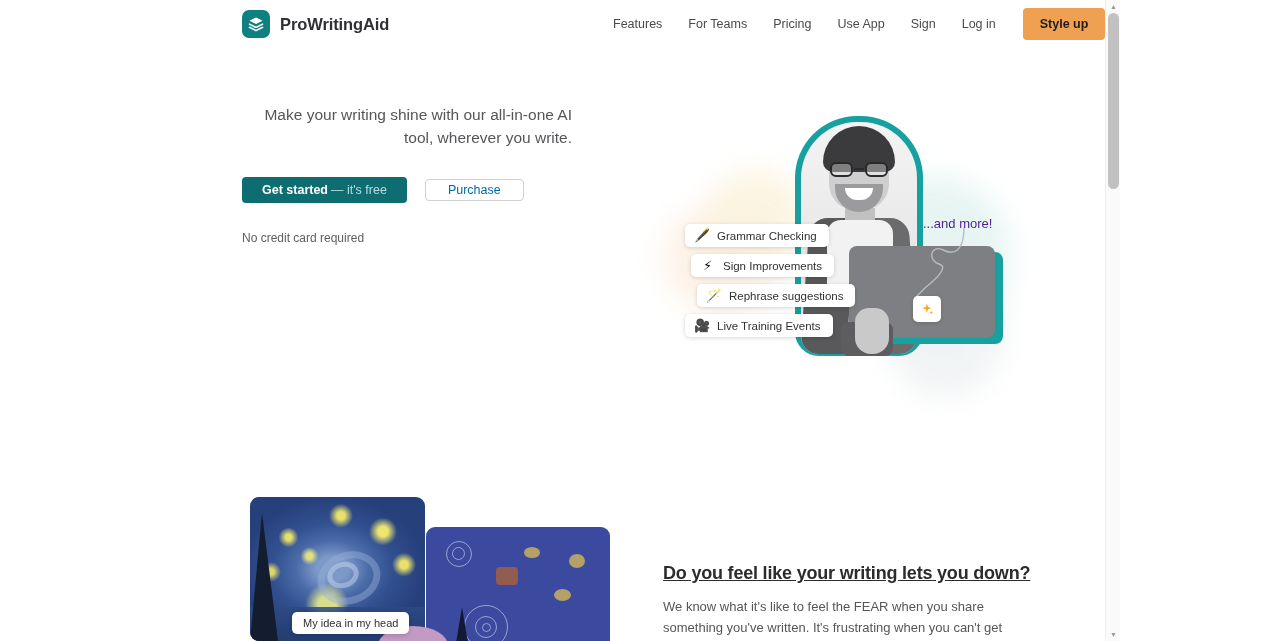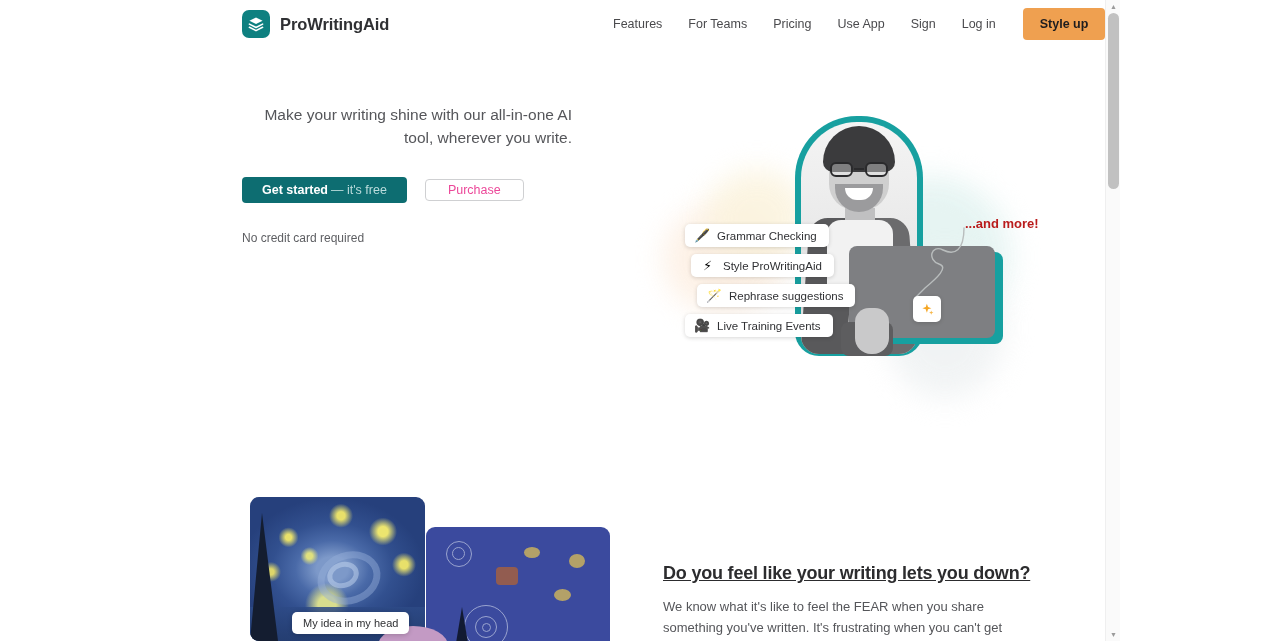--- a/index.html
+++ b/index.html
@@ -129,21 +129,21 @@
     padding: 6px 20px;
     font-size: 12.5px;
     cursor: pointer;
     font-family: inherit;
     white-space: nowrap;
   }
   .btn-primary .strong { font-weight: bold; }
   .btn-primary .soft { color: #bcdcdc; font-weight: normal; margin-left: 3px; }
   .btn-secondary {
     background: #ffffff;
-    color: #ec4899;
+    color: #0369a1;
     border: 1px solid #cfd0d2;
     border-radius: 4px;
     padding: 3px 22px;
     font-size: 12.5px;
     cursor: pointer;
     font-family: inherit;
     white-space: nowrap;
   }
   .no-card {
     font-size: 12px;
@@ -325,25 +325,24 @@
   }
   .chip-1 { margin-left: 0px; }
   .chip-2 { margin-left: 6px; }
   .chip-3 { margin-left: 12px; }
   .chip-4 { margin-left: 0px; }
 
   .and-more {
     position: absolute;
     left: 268px; top: 108px;
     font-size: 13px;
-    font-weight: bold;
-    color: #b91c1c;
+    font-weight: normal;
+    color: #4c1d95;
     white-space: nowrap;
     z-index: 22;
-    padding-left: 42px;
   }
   .squiggle {
     position: absolute;
     left: 248px; top: 118px;
     z-index: 21;
   }
   .sparkle-badge {
     position: absolute;
     left: 258px; top: 188px;
     width: 28px; height: 26px;
@@ -597,21 +596,21 @@
           </svg>
         </div>
 
         <div class="chips">
           <div class="chip chip-1">
             <span class="chip-ico">🖋️</span>
             <span class="chip-label">Grammar Checking</span>
           </div>
           <div class="chip chip-2">
             <span class="chip-ico">⚡</span>
-            <span class="chip-label">Style ProWritingAid</span>
+            <span class="chip-label">Sign Improvements</span>
           </div>
           <div class="chip chip-3">
             <span class="chip-ico">🪄</span>
             <span class="chip-label">Rephrase suggestions</span>
           </div>
           <div class="chip chip-4">
             <span class="chip-ico">🎥</span>
             <span class="chip-label">Live Training Events</span>
           </div>
         </div>

